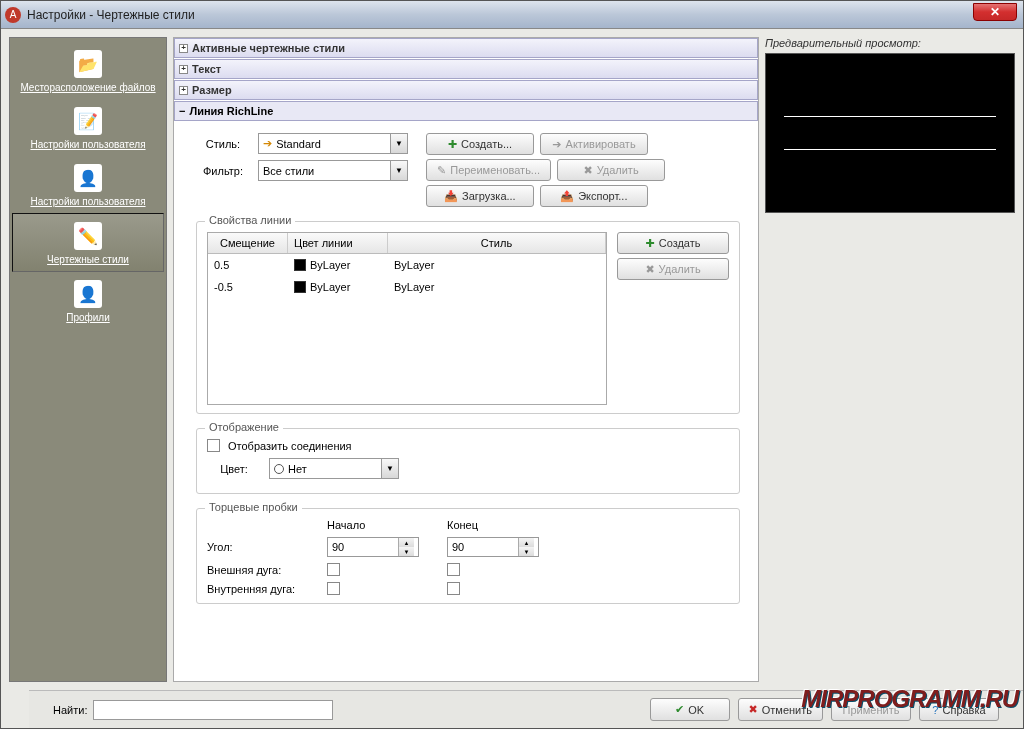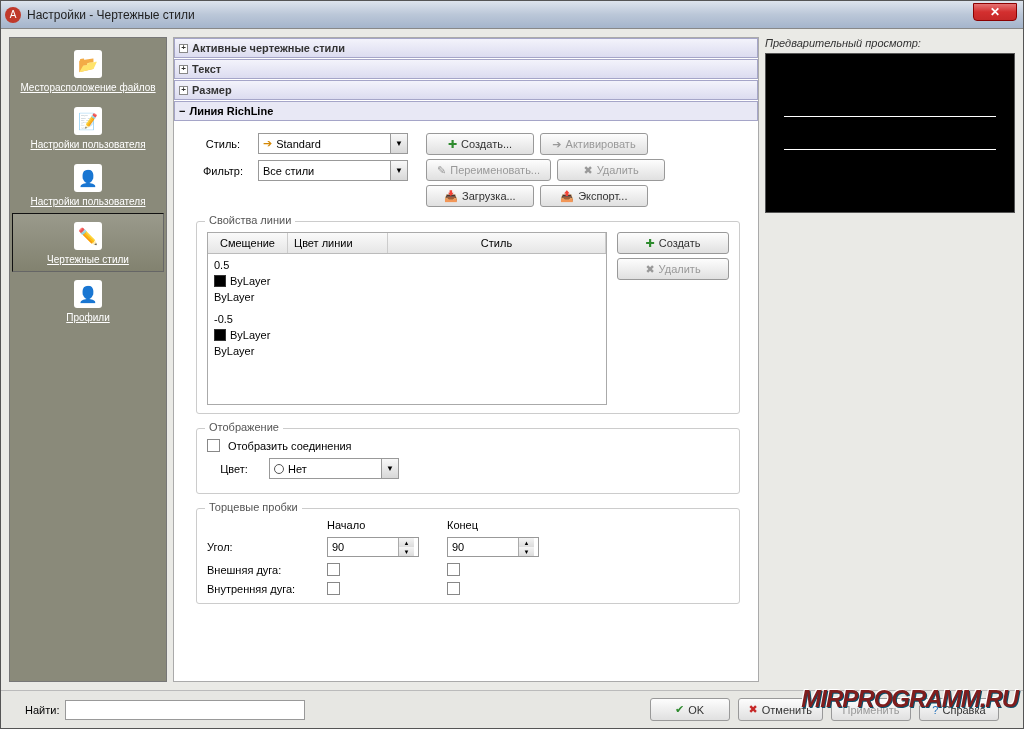--- a/index.html
+++ b/index.html
@@ -42,39 +42,39 @@
 .btn-grid { display: flex; gap: 6px; }
 
 .fieldset { border: 1px solid #ccc; border-radius: 3px; padding: 10px 10px 8px 10px; margin-top: 14px; position: relative; }
 .fieldset > .legend { position: absolute; top: -8px; left: 8px; background: #fff; padding: 0 4px; color: #555; }
 
 .prop-row { display: flex; gap: 10px; }
 .prop-table { flex: 1; border: 1px solid #aaa; background: #fff; }
 .pt-head { display: flex; background: linear-gradient(to bottom, #fafafa, #e6e6e6); border-bottom: 1px solid #bbb; }
 .pt-head > div { padding: 4px 6px; border-right: 1px solid #ccc; text-align: center; }
 .pt-body { min-height: 150px; }
-.pt-row { display: flex; padding: 3px 0; flex-direction: column; }
+.pt-row { display: flex; padding: 3px 0; }
 .pt-row > div { padding: 2px 6px; }
 .c1 { width: 80px; } .c2 { width: 100px; display:flex; align-items:center; gap:4px;} .c3 { flex: 1; }
 .swatch { width: 12px; height: 12px; background: #000; display: inline-block; border:1px solid #333; }
 
 .spin { display: flex; border: 1px solid #999; height: 20px; width: 92px; background: #fff; }
 .spin input { border: 0; width: 70px; padding: 0 4px; outline: none; }
 .spin .arrows { width: 16px; display: flex; flex-direction: column; border-left: 1px solid #aaa; }
 .spin .arrows span { flex: 1; font-size: 6px; display: flex; align-items:center; justify-content:center; background: linear-gradient(to bottom,#f4f4f4,#dcdcdc); }
 
 .check { width: 13px; height: 13px; border: 1px solid #888; background: #fff; display: inline-block; }
 .end-grid { display: grid; grid-template-columns: 110px 110px 110px; gap: 6px 10px; align-items: center; }
 
 .preview-col { width: 250px; display: flex; flex-direction: column; gap: 4px; }
 .preview-label { color: #333; font-style: italic; }
 .preview { flex: 0 0 160px; background: #000; border: 1px solid #555; position: relative; }
 .preview .pline { position: absolute; left: 18px; right: 18px; height: 1px; background: #fff; }
 
-.footer { height: 38px; border-top: 1px solid #bbb; display: flex; align-items: center; padding: 0 24px; gap: 8px; background:#e7e7e3; }
+.footer { height: 38px; border-top: 1px solid #bbb; display: flex; align-items: center; padding: 0 24px; gap: 8px; background:#e7e7e3;margin-left:28px; }
 .footer .search-wrap { display:flex; align-items:center; gap:6px; flex:1; }
 .footer input[type=text] { width: 240px; height: 20px; border: 1px solid #999; padding: 0 4px; }
 .footer .fbtn { min-width: 80px; height: 23px; }
 
 .watermark { position: absolute; right: 6px; bottom: 16px; font-size: 24px; font-weight: bold; font-style: italic; color: #7f1d1d; text-shadow: 1px 1px 0 #0a4f6a, -1px -1px 0 #fff; letter-spacing: -1px; pointer-events: none; }
 </style>
 </head>
 <body>
 
 <div class="window">

